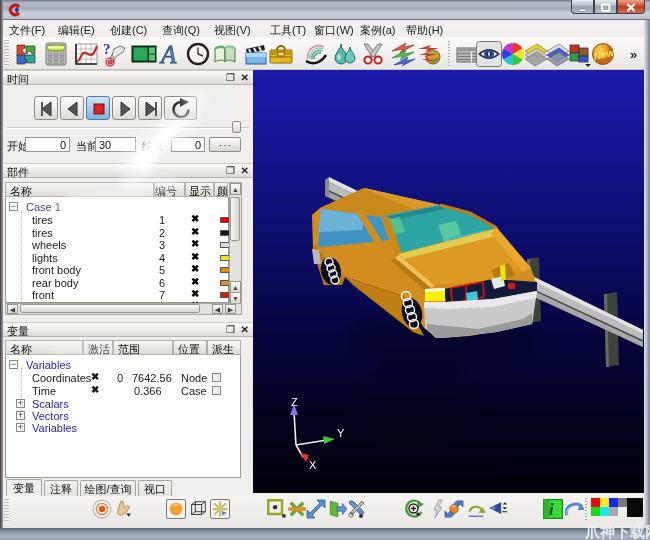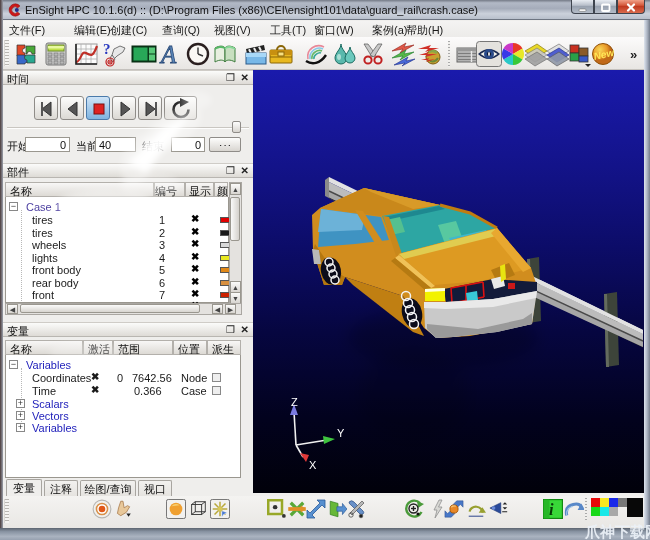--- a/index.html
+++ b/index.html
@@ -92,43 +92,42 @@
   z-index:60; white-space:nowrap; letter-spacing:0px;}
 #swoosh { left:0; top:0; width:650px; height:540px; z-index:40; pointer-events:none; }
 </style>
 </head>
 <body>
 <div id="titlebar" class="abs">
   <svg class="abs" style="left:8px;top:3px" width="14" height="14" viewBox="0 0 14 14">
     <path d="M12,3 A6.2,6.2 0 1 0 12,11 L9.5,9 A3.2,3.2 0 1 1 9.5,5 Z" fill="#cc1818" stroke="#881010" stroke-width="0.5"></path>
     <circle cx="8.8" cy="7" r="2" fill="#223088"></circle>
   </svg>
-  <div class="ttl abs">EnSight HPC 10.1.6(d) :: (D:\Program Files (x86)\CEI\ensight101\data\guard_rail\crash.case)</div>
 </div>
 <div id="btnmin" class="abs winbtn"><svg width="21" height="13">
       <rect x="7" y="8" width="7" height="2.4" rx="1" fill="#fff" stroke="#555" stroke-width="0.5"></rect>
     </svg></div>
 <div id="btnmax" class="abs winbtn"><svg width="21" height="13">
       <rect x="7" y="3.5" width="7.5" height="6.5" rx="1" fill="none" stroke="#fff" stroke-width="1.8"></rect>
     </svg></div>
 <div id="btnclose" class="abs winbtn"><svg width="26" height="13">
       <g stroke="#fff" stroke-width="2.2" stroke-linecap="round">
         <line x1="10" y1="3.5" x2="16" y2="9.5"></line>
         <line x1="16" y1="3.5" x2="10" y2="9.5"></line>
       </g>
     </svg></div>
 <div id="menubar" class="abs">
   <span style="left:6px">文件(F)</span>
-    <span style="left:71px">编辑(E)</span>
+    <span style="left:55px">编辑(E)</span>
     <span style="left:107px">创建(C)</span>
   <span style="left:159px">查询(Q)</span>
     <span style="left:211px">视图(V)</span>
     <span style="left:267px">工具(T)</span>
   <span style="left:311px">窗口(W)</span>
-    <span style="left:369px">案例(a)</span>
+    <span style="left:357px">案例(a)</span>
     <span style="left:403px">帮助(H)</span>
 </div>
 <div id="toolbar" class="abs">
     <div class="grip abs" style="left:1px"></div>
   </div>
 <div id="ticons">
 <svg class="ticon" style="left:13px" viewBox="0 0 26 26">
       <g stroke="#333" stroke-width="0.7">
         <path d="M4,4 h8 v3 a2.5,2.5 0 0 0 0,5 v3 h-8 z" fill="#e04828"></path>
         <path d="M13,5 h9 v8 h-3 a2.5,2.5 0 0 0 -5,0 h-1 z" fill="#48a838"></path>
@@ -337,21 +336,21 @@
   </div>
   <div class="abs" style="left:4px;top:57px;width:242px;height:2px;background:#c9c6c1;border-bottom:1px solid #fdfdfd"></div>
   <div class="abs" style="left:229px;top:51px;width:9px;height:12px;background:linear-gradient(#fdfdfd,#d8d5d0);border:1px solid #8f8c88;border-radius:2px"></div>
   <div class="abs fldrow" style="top:67px;width:210px;height:16px;white-space:nowrap">
     <span class="lbl" style="left:4px">开始</span>
     <span class="fld" style="left:22px;width:45px">
         <i>0</i>
       </span>
     <span class="lbl" style="left:73px">当前</span>
     <span class="fld" style="left:92px;width:41px">
-        <i style="float:left;font-style:normal">40</i>
+        <i style="float:left;font-style:normal">30</i>
       </span>
     <span class="lbl" style="left:139px">结束</span>
     <span class="fld" style="left:168px;width:34px">
         <i>0</i>
       </span>
     <span class="dots">. . .</span>
   </div>
 
   <div class="phdr" style="top:93px">
       <span class="t">部件</span>

